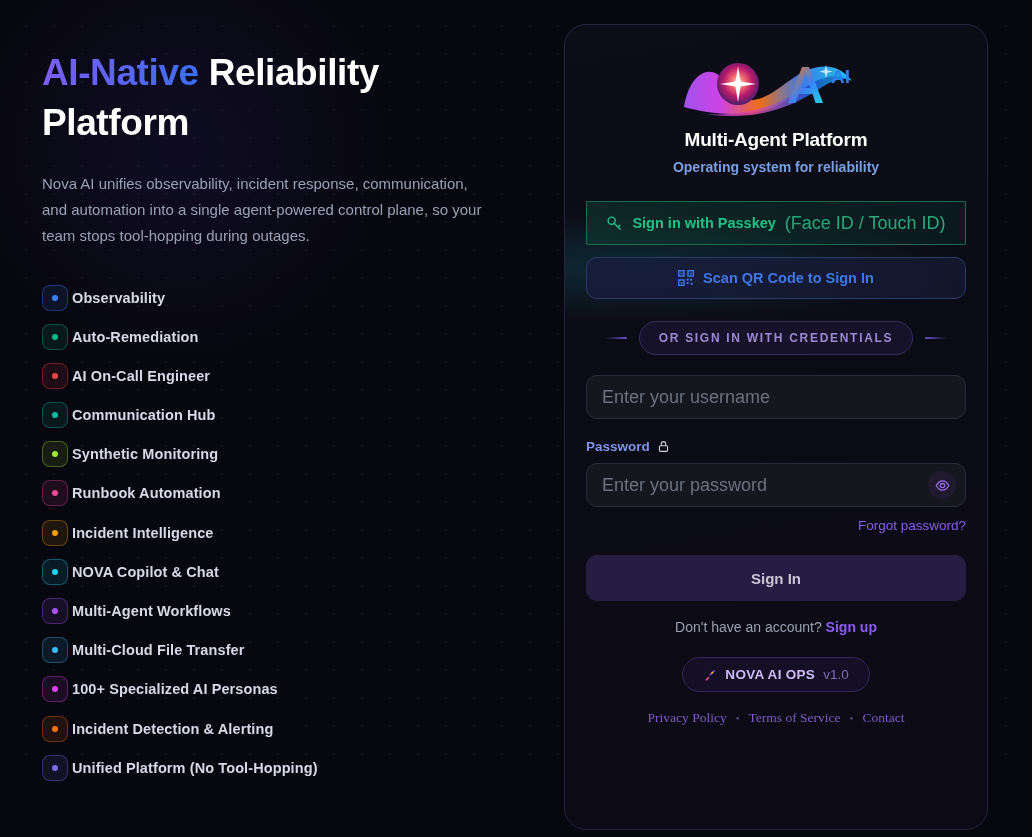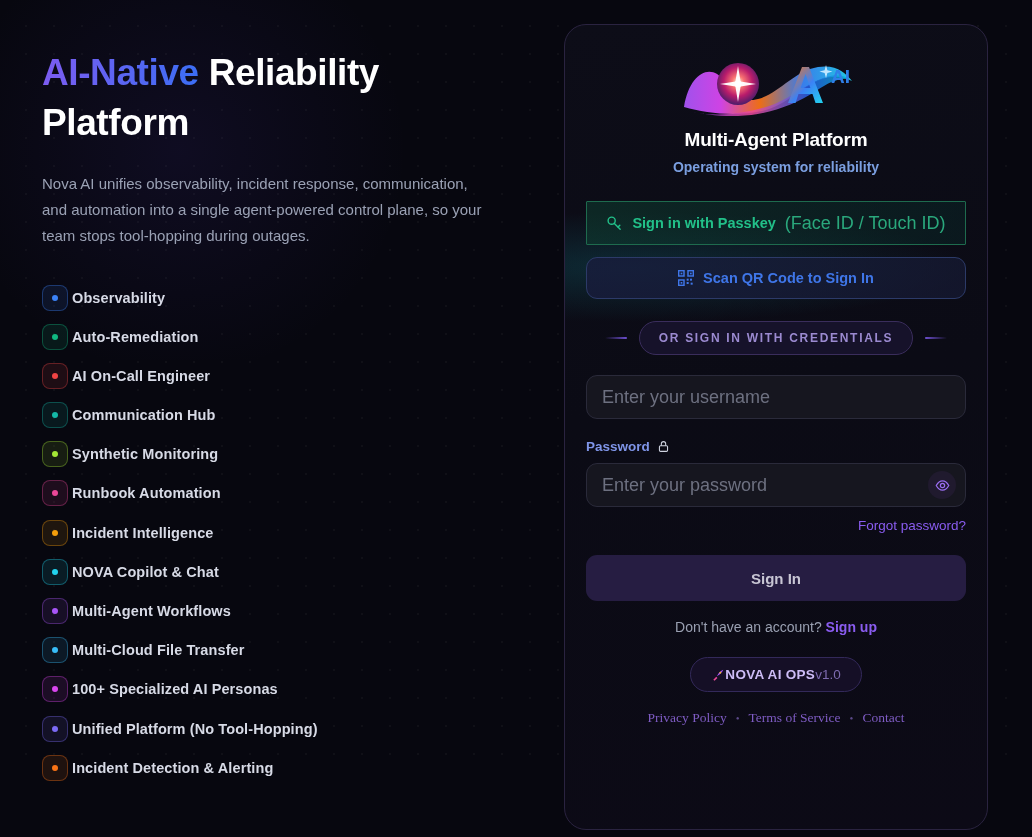--- a/index.html
+++ b/index.html
@@ -258,21 +258,21 @@
     cursor:pointer;
   }
 
   
   .version {
     margin-top:22px;
     padding:9px 20px;
     border-radius:999px;
     border:1px solid #33295a;
     background:#150f26;
-    display:flex; align-items:center; 
+    display:flex; align-items:center; gap:8px;
     font-size:13.5px;
   }
   .version .name { font-weight:bold; color:#cdbcf6; letter-spacing:0.3px; }
   .version .ver { color:#7d6bb0; }
   .footer-links {
     margin-top:18px;
     display:flex; align-items:center; gap:9px;
     font-size:13.5px;
     font-family:Liberation Serif, serif;
   }
@@ -354,30 +354,30 @@
           </span>
           <span class="feature-label">Multi-Cloud File Transfer</span>
         </li>
         <li class="feature">
           <span class="chip" style="background: rgba(217, 70, 239, 0.1); border: 1px solid rgba(217, 70, 239, 0.35);">
             <i style="background: rgb(217, 70, 239);"></i>
           </span>
           <span class="feature-label">100+ Specialized AI Personas</span>
         </li>
         <li class="feature">
+          <span class="chip" style="background: rgba(249, 115, 22, 0.1); border: 1px solid rgba(249, 115, 22, 0.35);">
+            <i style="background: rgb(249, 115, 22);"></i>
+          </span>
+          <span class="feature-label">Incident Detection &amp; Alerting</span>
+        </li>
+        <li class="feature">
           <span class="chip" style="background: rgba(124, 106, 245, 0.1); border: 1px solid rgba(124, 106, 245, 0.35);">
             <i style="background: rgb(124, 106, 245);"></i>
           </span>
           <span class="feature-label">Unified Platform (No Tool-Hopping)</span>
-        </li>
-        <li class="feature">
-          <span class="chip" style="background: rgba(249, 115, 22, 0.1); border: 1px solid rgba(249, 115, 22, 0.35);">
-            <i style="background: rgb(249, 115, 22);"></i>
-          </span>
-          <span class="feature-label">Incident Detection &amp; Alerting</span>
         </li>
       </ul>
   </section>
 
   <div class="card-wrap">
   <section class="card">
 
     <svg class="logo" viewBox="0 0 200 66">
       <defs>
         <linearGradient id="gSwoop" x1="0" y1="0" x2="1" y2="0">

